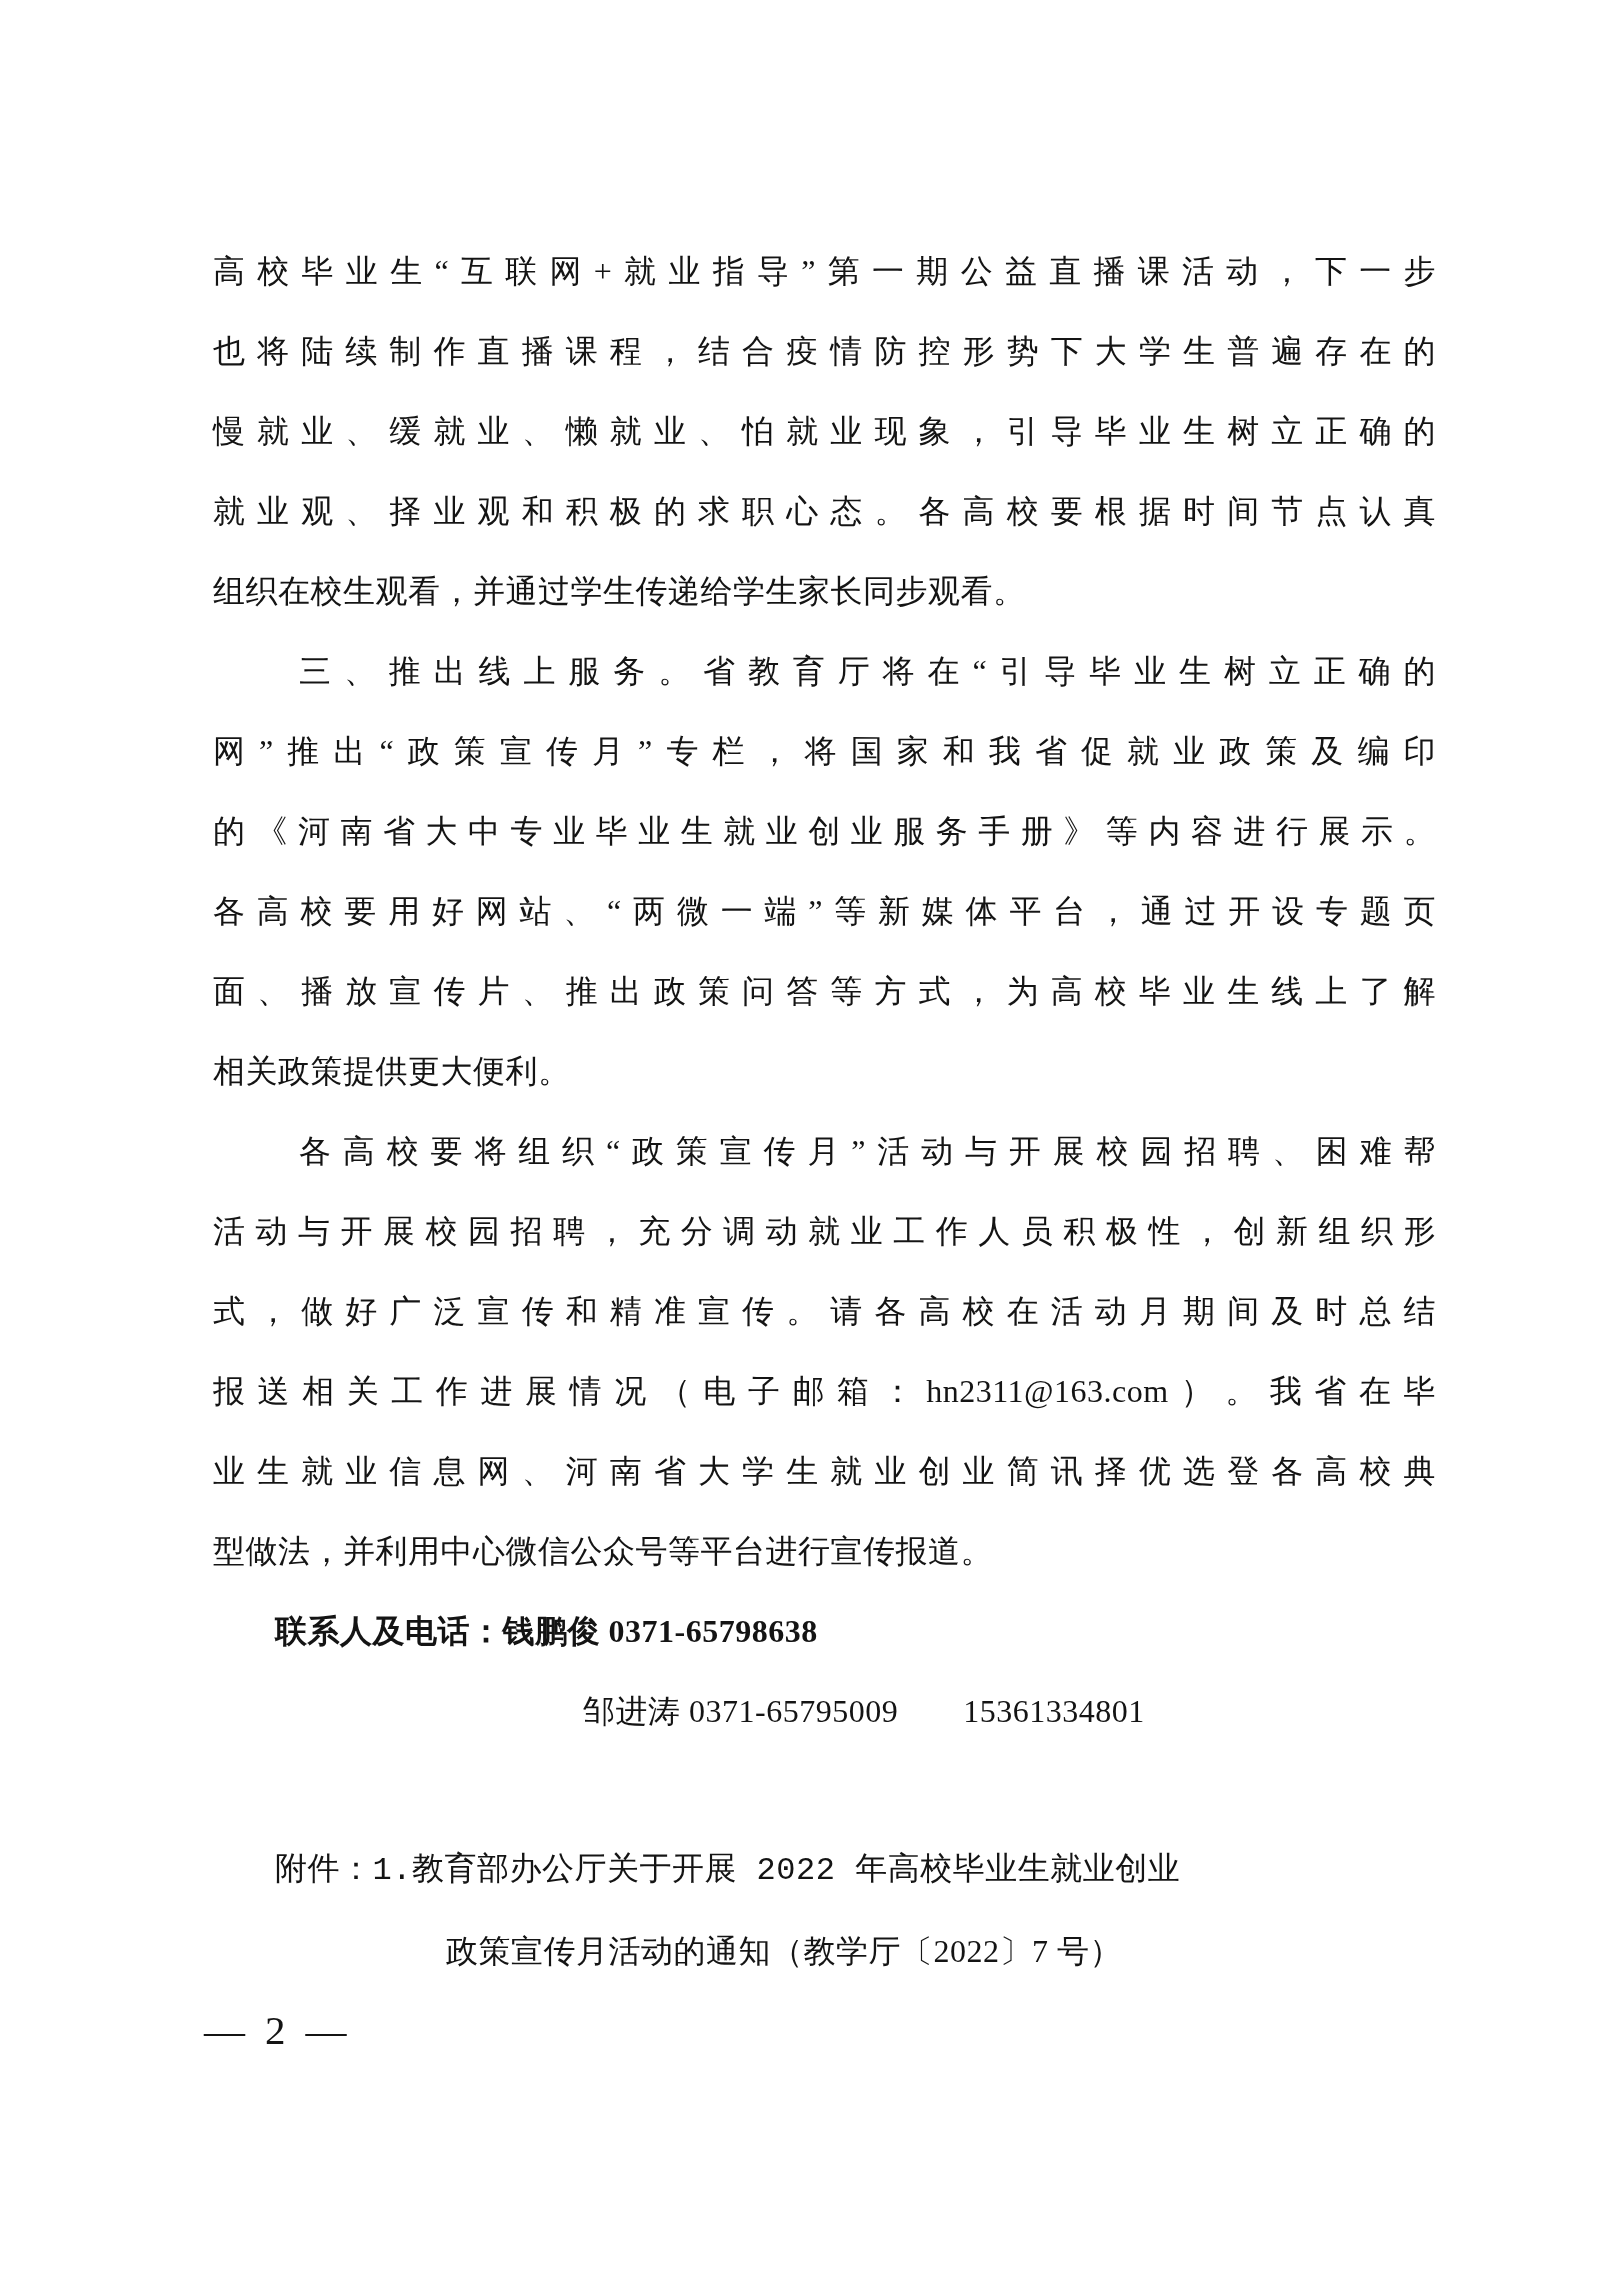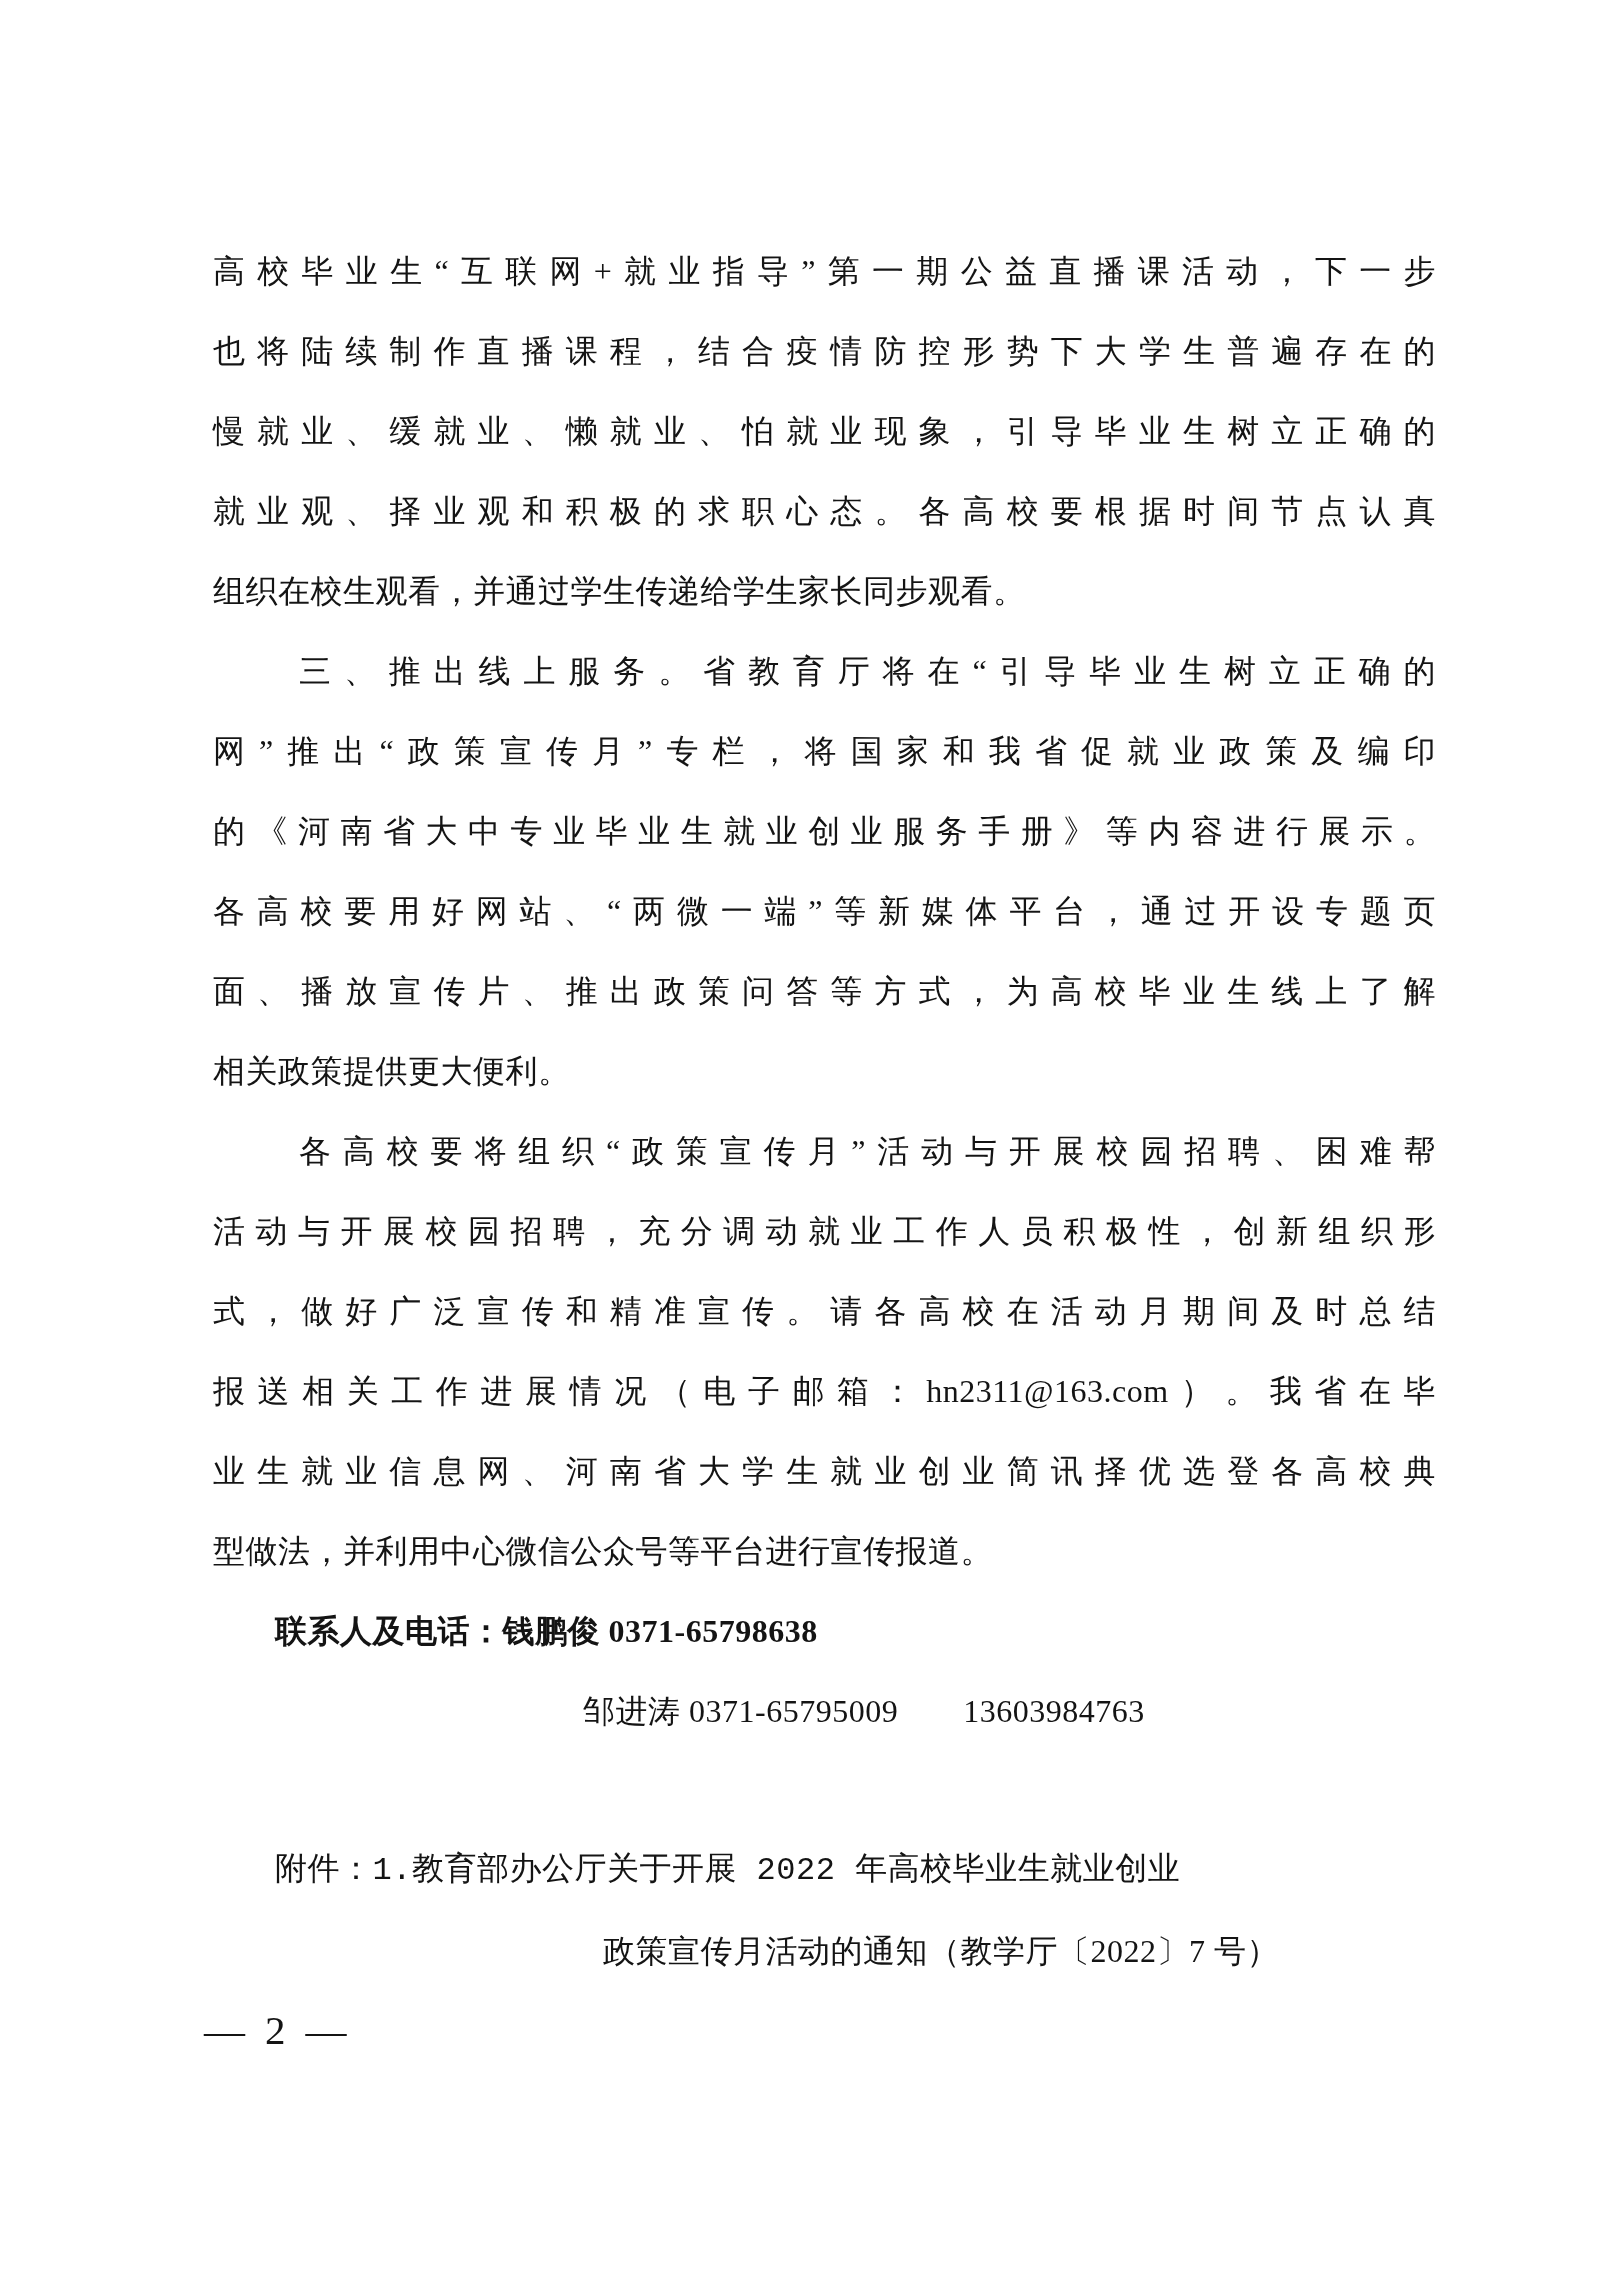--- a/index.html
+++ b/index.html
@@ -44,21 +44,20 @@
   .contact-2 {
     padding-left: 370px;
   }
   .attach-1 {
     margin-top: 80px;
     padding-left: 62px;
     font-family: Liberation Mono, monospace;
   }
   .attach-2 {
     padding-left: 233px;
-    text-align: center;
   }
   .page-num {
     position: absolute;
     left: 204px;
     top: 2005px;
     font-size: 41px;
     line-height: 51px;
     letter-spacing: 4.9px;
     color: #141414;
   }
@@ -82,21 +81,21 @@
   <div class="line">相关政策提供更大便利。</div>
 
   <div class="line just indent2">各高校要将组织“政策宣传月”活动与开展校园招聘、困难帮</div>
   <div class="line just">活动与开展校园招聘，充分调动就业工作人员积极性，创新组织形</div>
   <div class="line just">式，做好广泛宣传和精准宣传。请各高校在活动月期间及时总结</div>
   <div class="line just">报送相关工作进展情况（电子邮箱：hn2311@163.com）。我省在毕</div>
   <div class="line just">业生就业信息网、河南省大学生就业创业简讯择优选登各高校典</div>
   <div class="line">型做法，并利用中心微信公众号等平台进行宣传报道。</div>
 
   <div class="line contact-1">联系人及电话：钱鹏俊 0371-65798638</div>
-  <div class="line contact-2">邹进涛 0371-65795009　　13603984763</div>
+  <div class="line contact-2">邹进涛 0371-65795009　　15361334801</div>
 
   <div class="line attach-1">附件：1.教育部办公厅关于开展 2022 年高校毕业生就业创业</div>
   <div class="line attach-2">政策宣传月活动的通知（教学厅〔2022〕7 号）</div>
 
 </div>
 
 <div class="page-num">— 2 —</div>
 
 
 </body></html>

